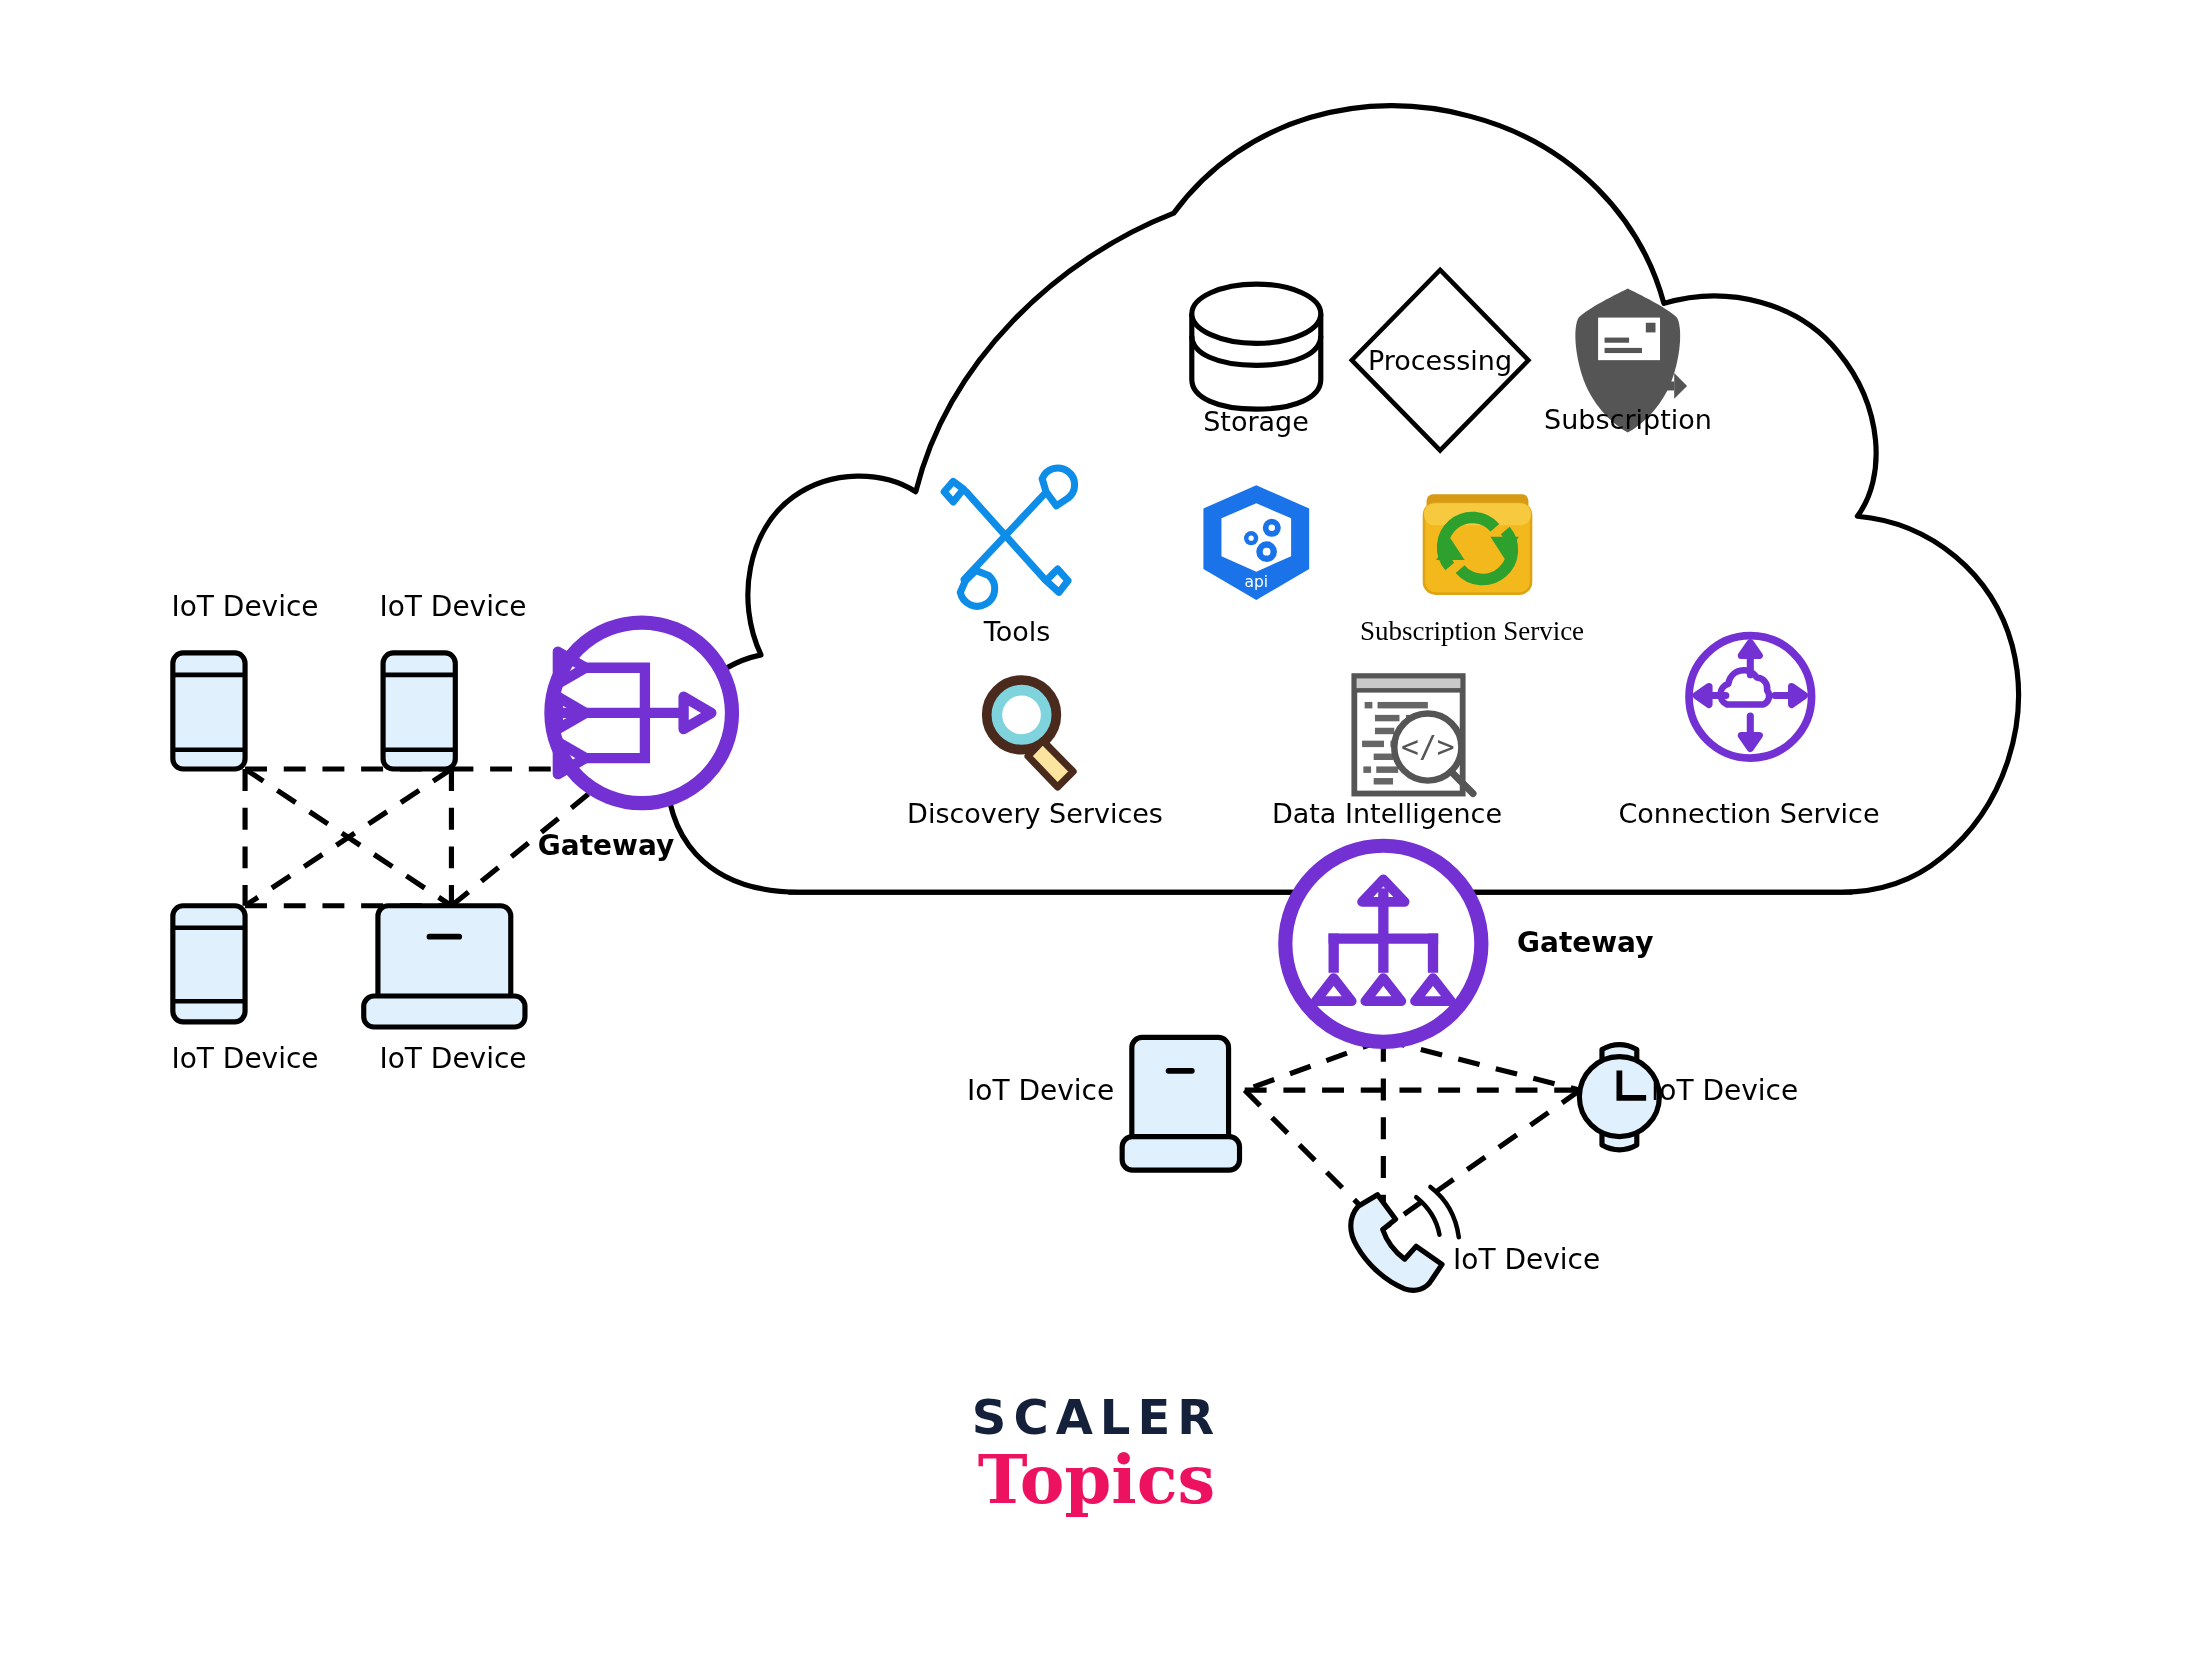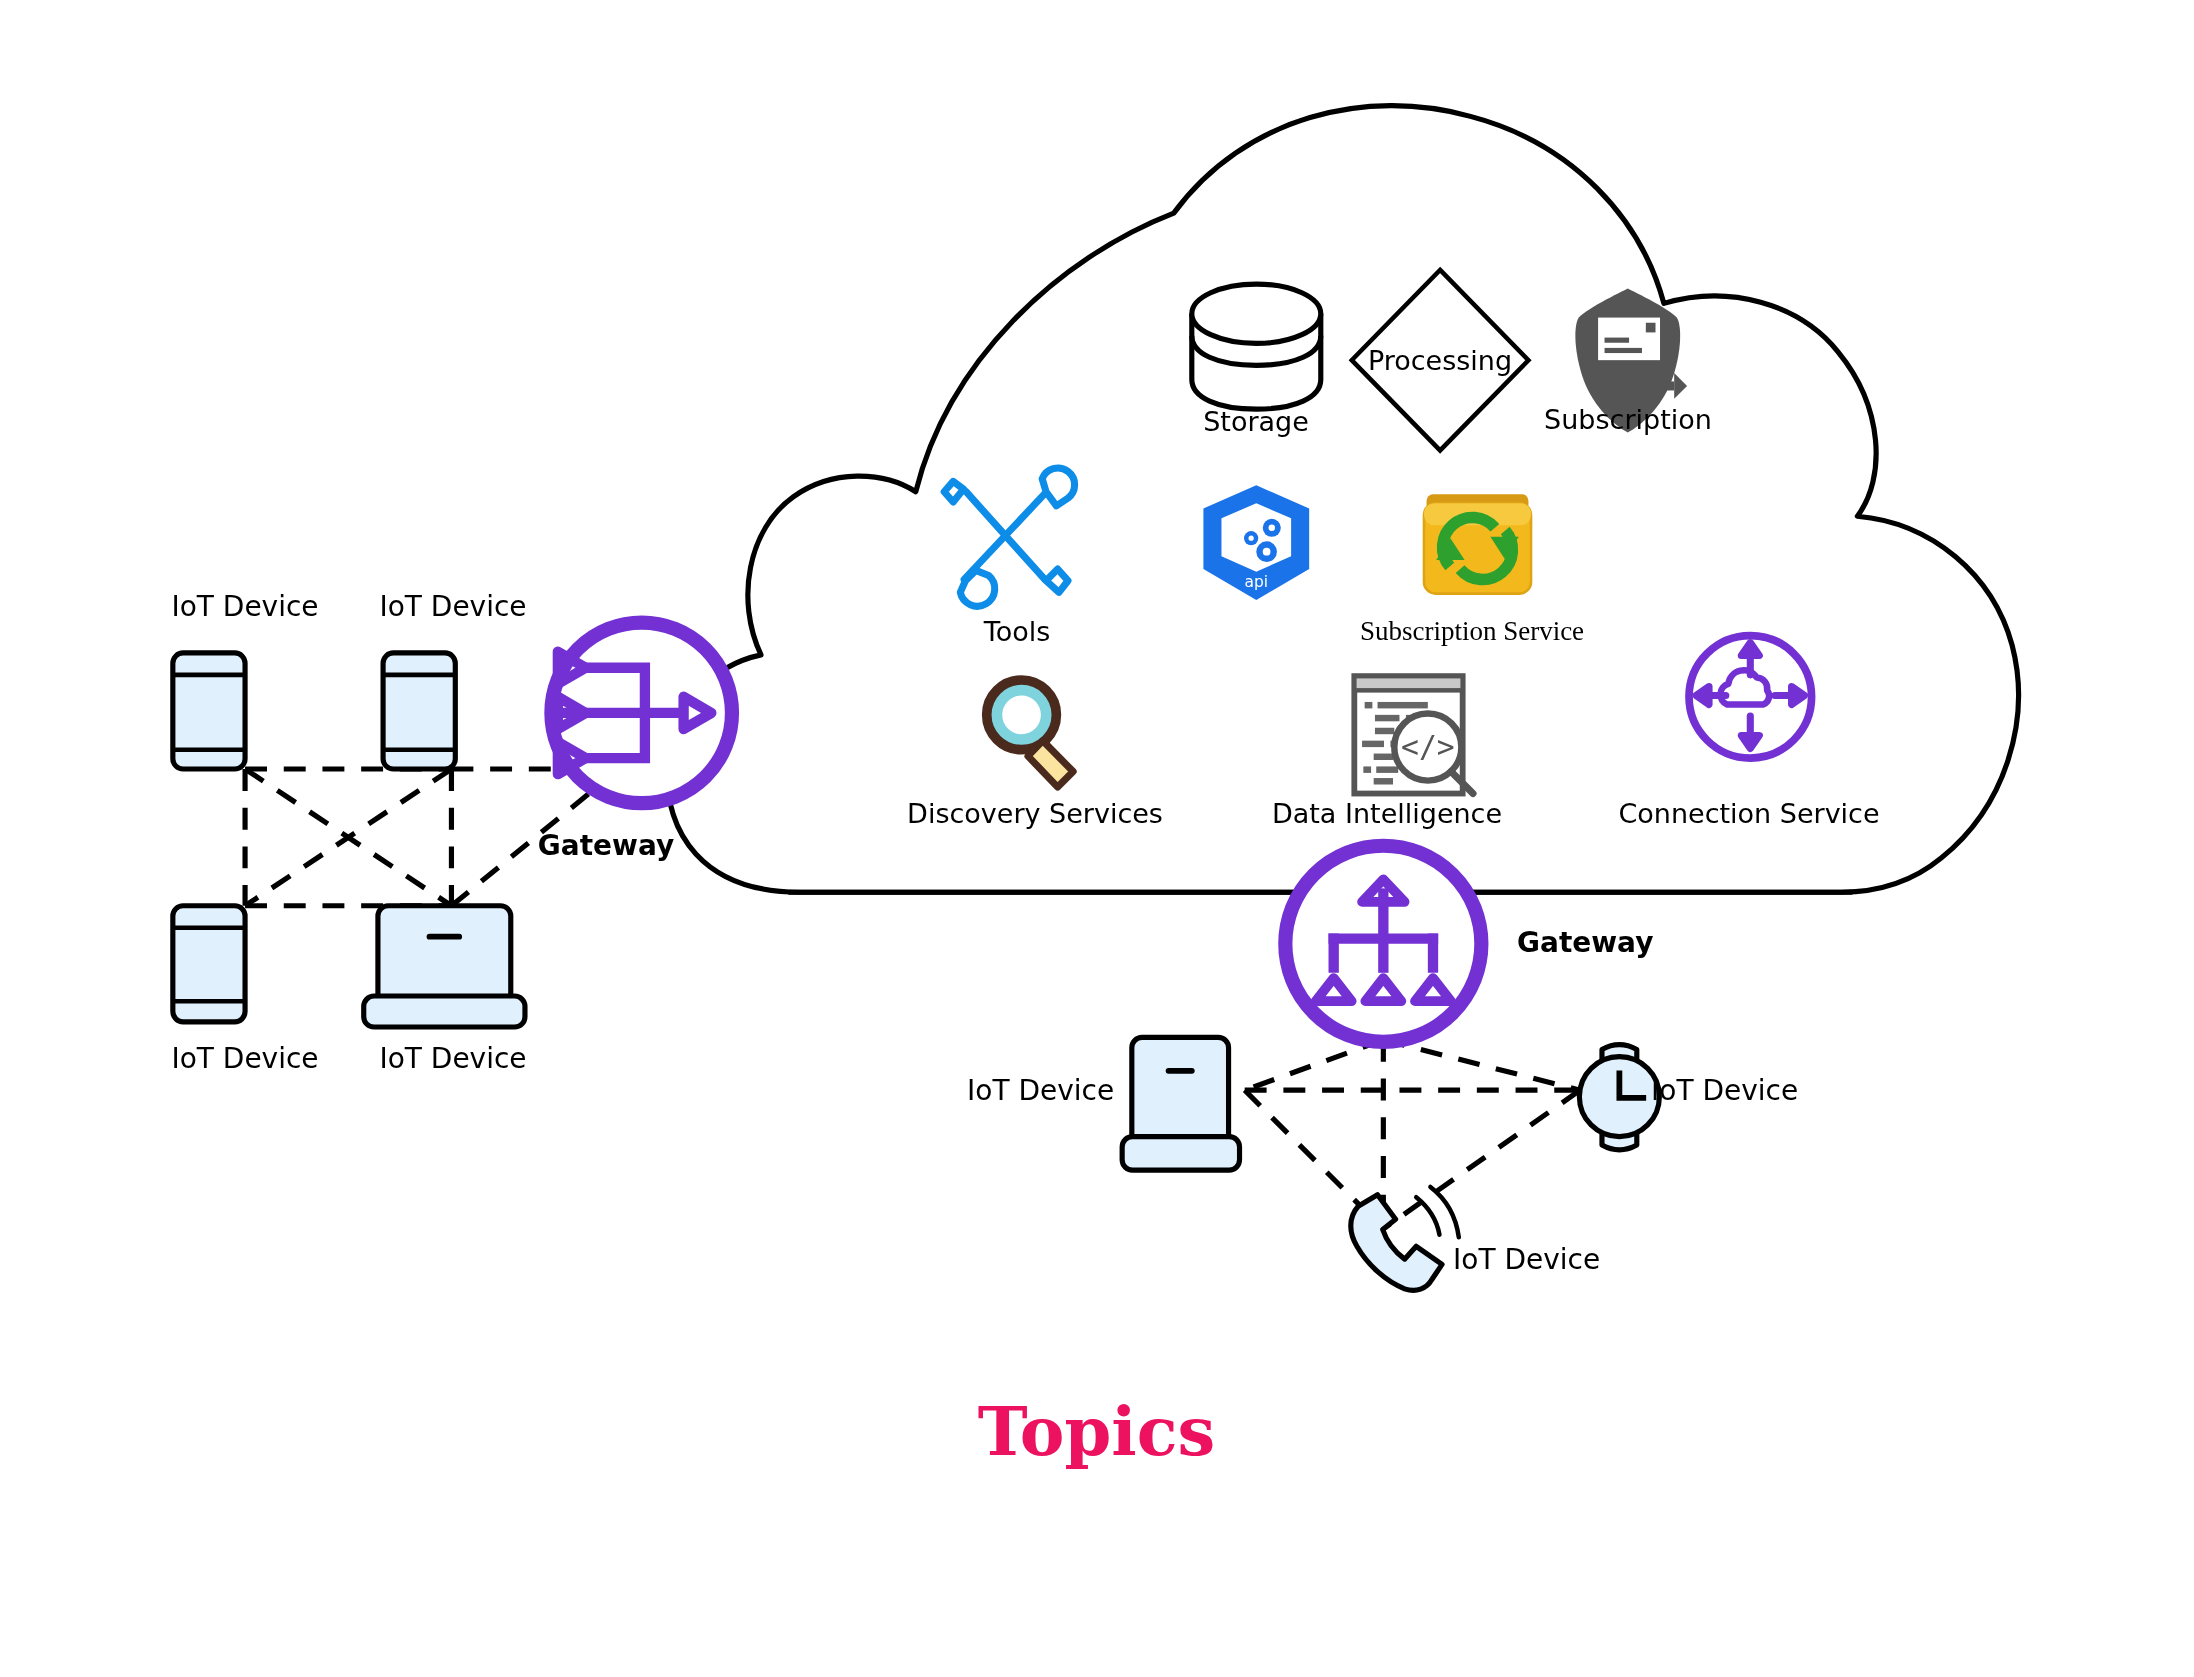--- a/index.html
+++ b/index.html
@@ -335,17 +335,18 @@
   <div class="lbl center cloudlabel" style="left:1387px; top:800px;">Data Intelligence</div>
   <div class="lbl center cloudlabel" style="left:1749px; top:800px;">Connection Service</div>
 
   <div class="lbl bold" style="left:1517px; top:929px;">Gateway</div>
 
   <div class="lbl" style="left:967px; top:1077px;">IoT Device</div>
   <div class="lbl" style="left:1651px; top:1077px;">IoT Device</div>
   <div class="lbl" style="left:1453px; top:1246px;">IoT Device</div>
 
   <div class="logo-wrap" style="left:903px; top:1393px;">
+    <div class="logo-scaler">SCALER</div>
     <div class="logo-topics">Topics</div>
   </div>
 
 </div>
 
 
 </body></html>

